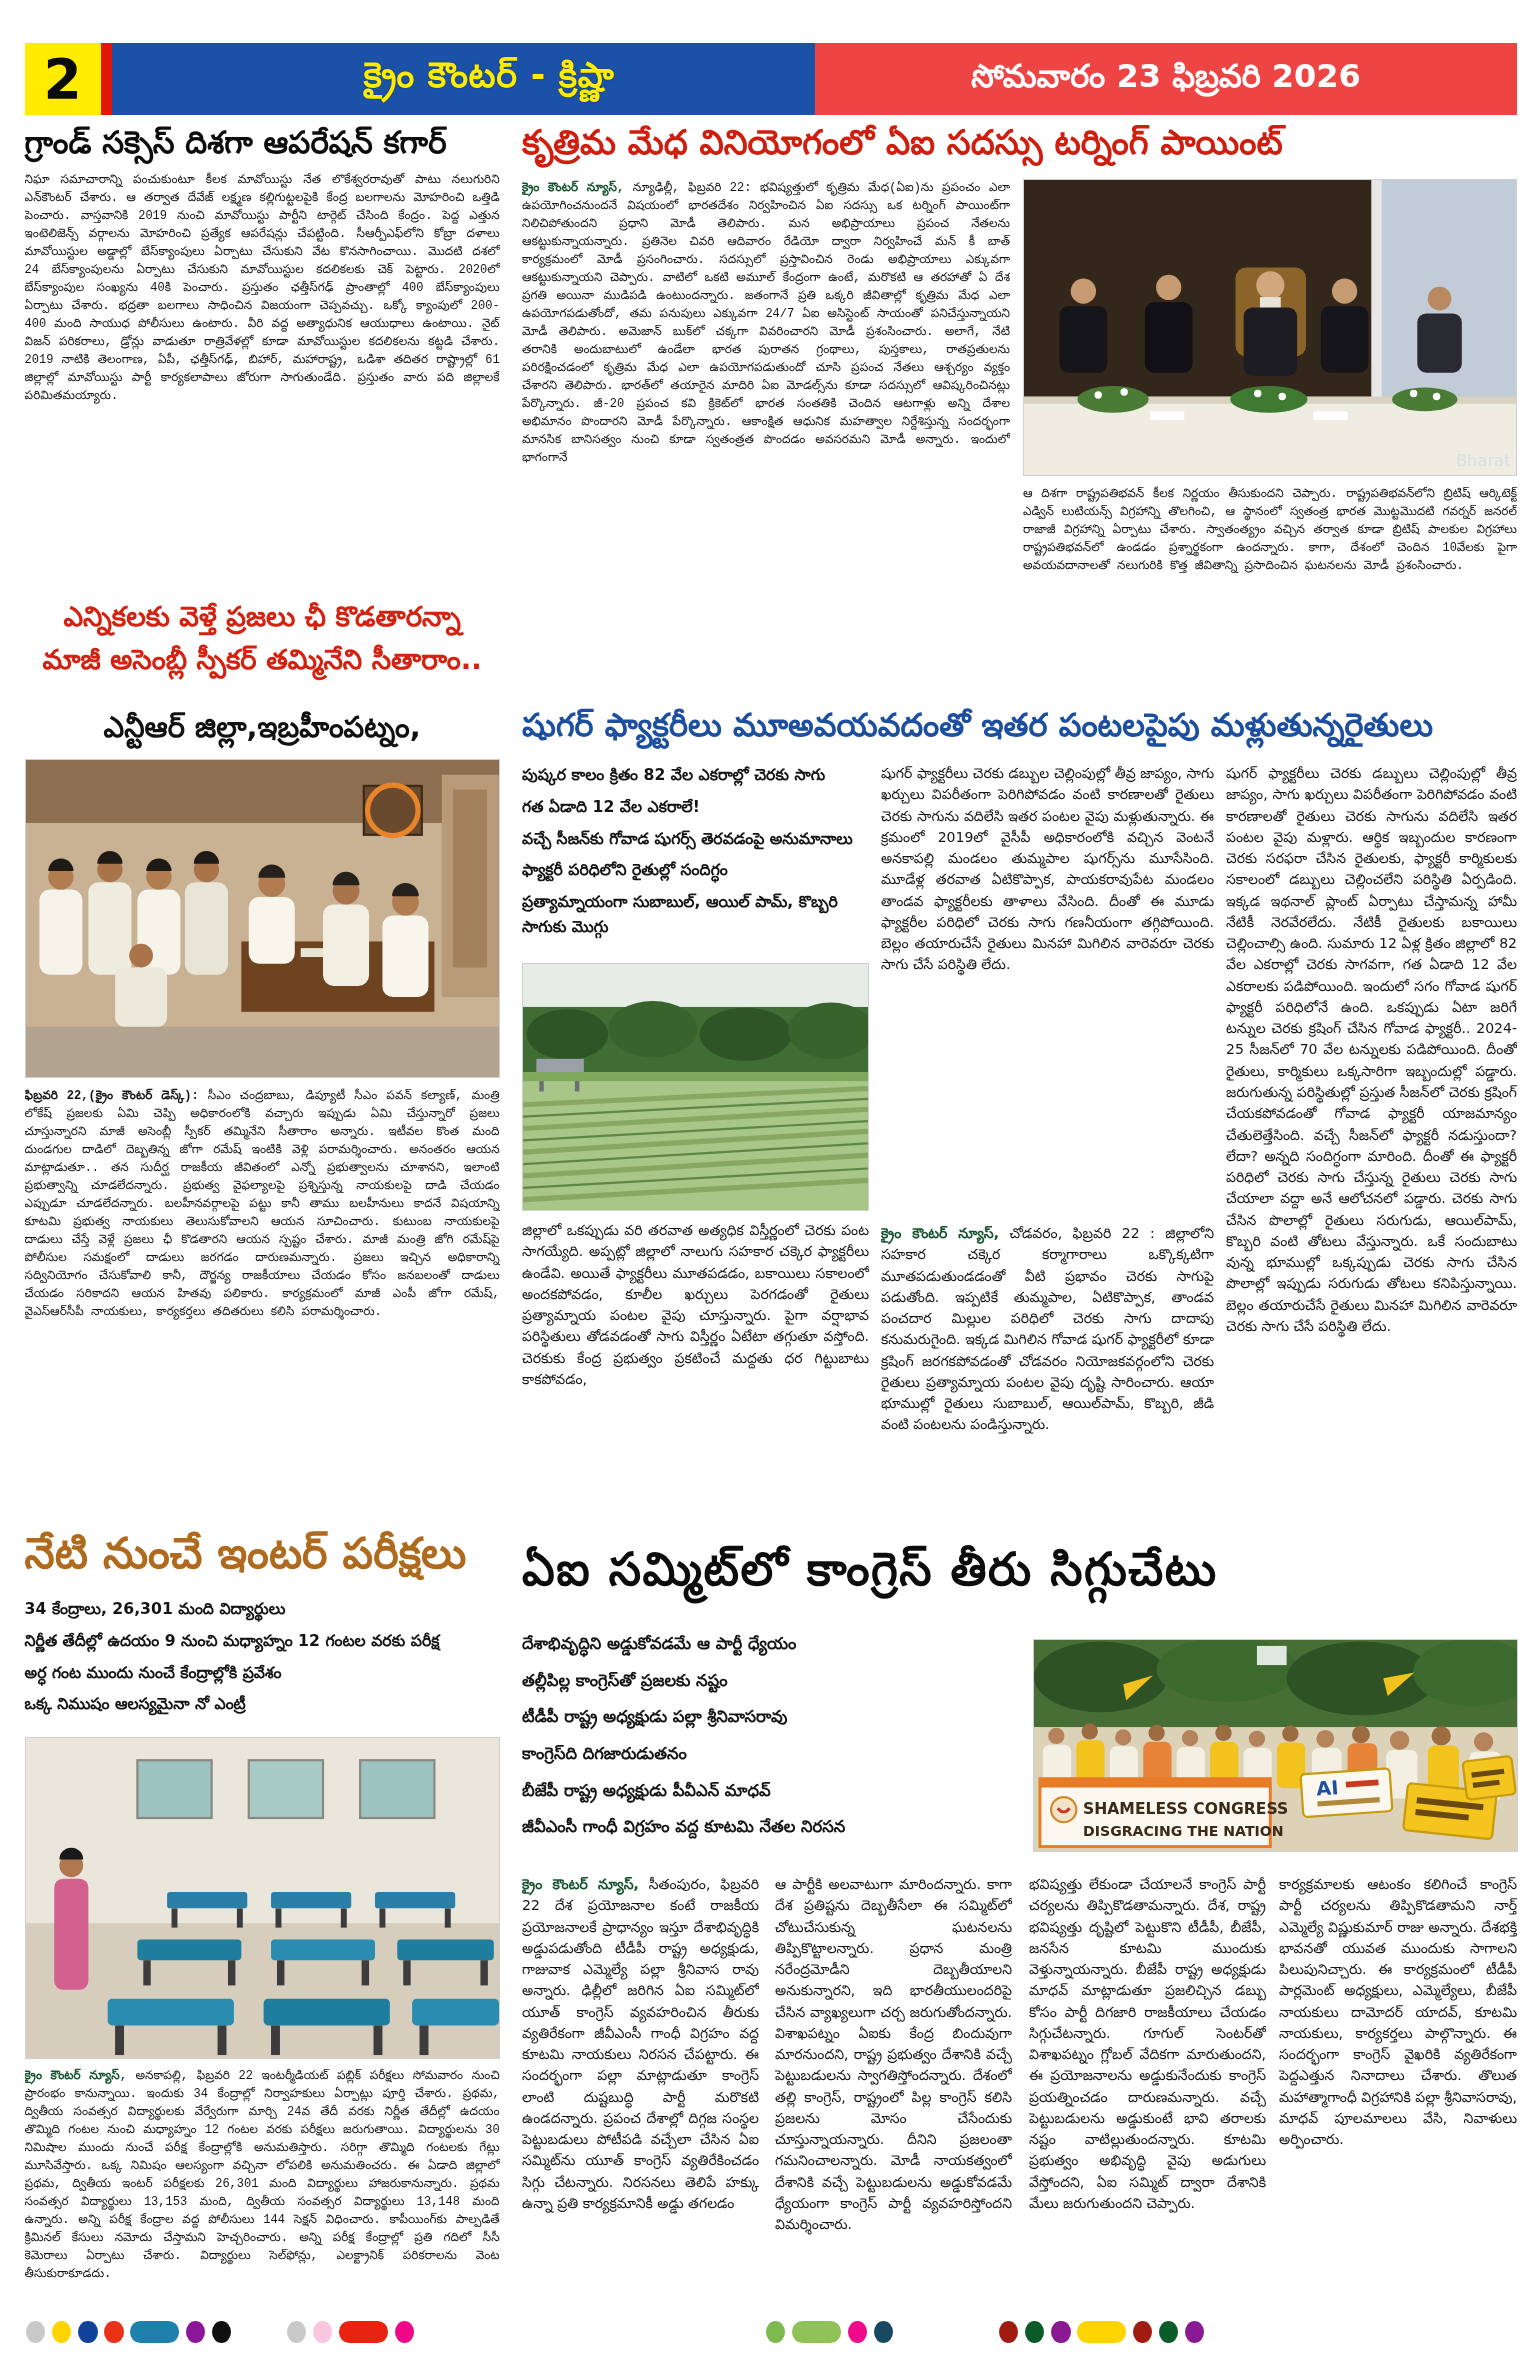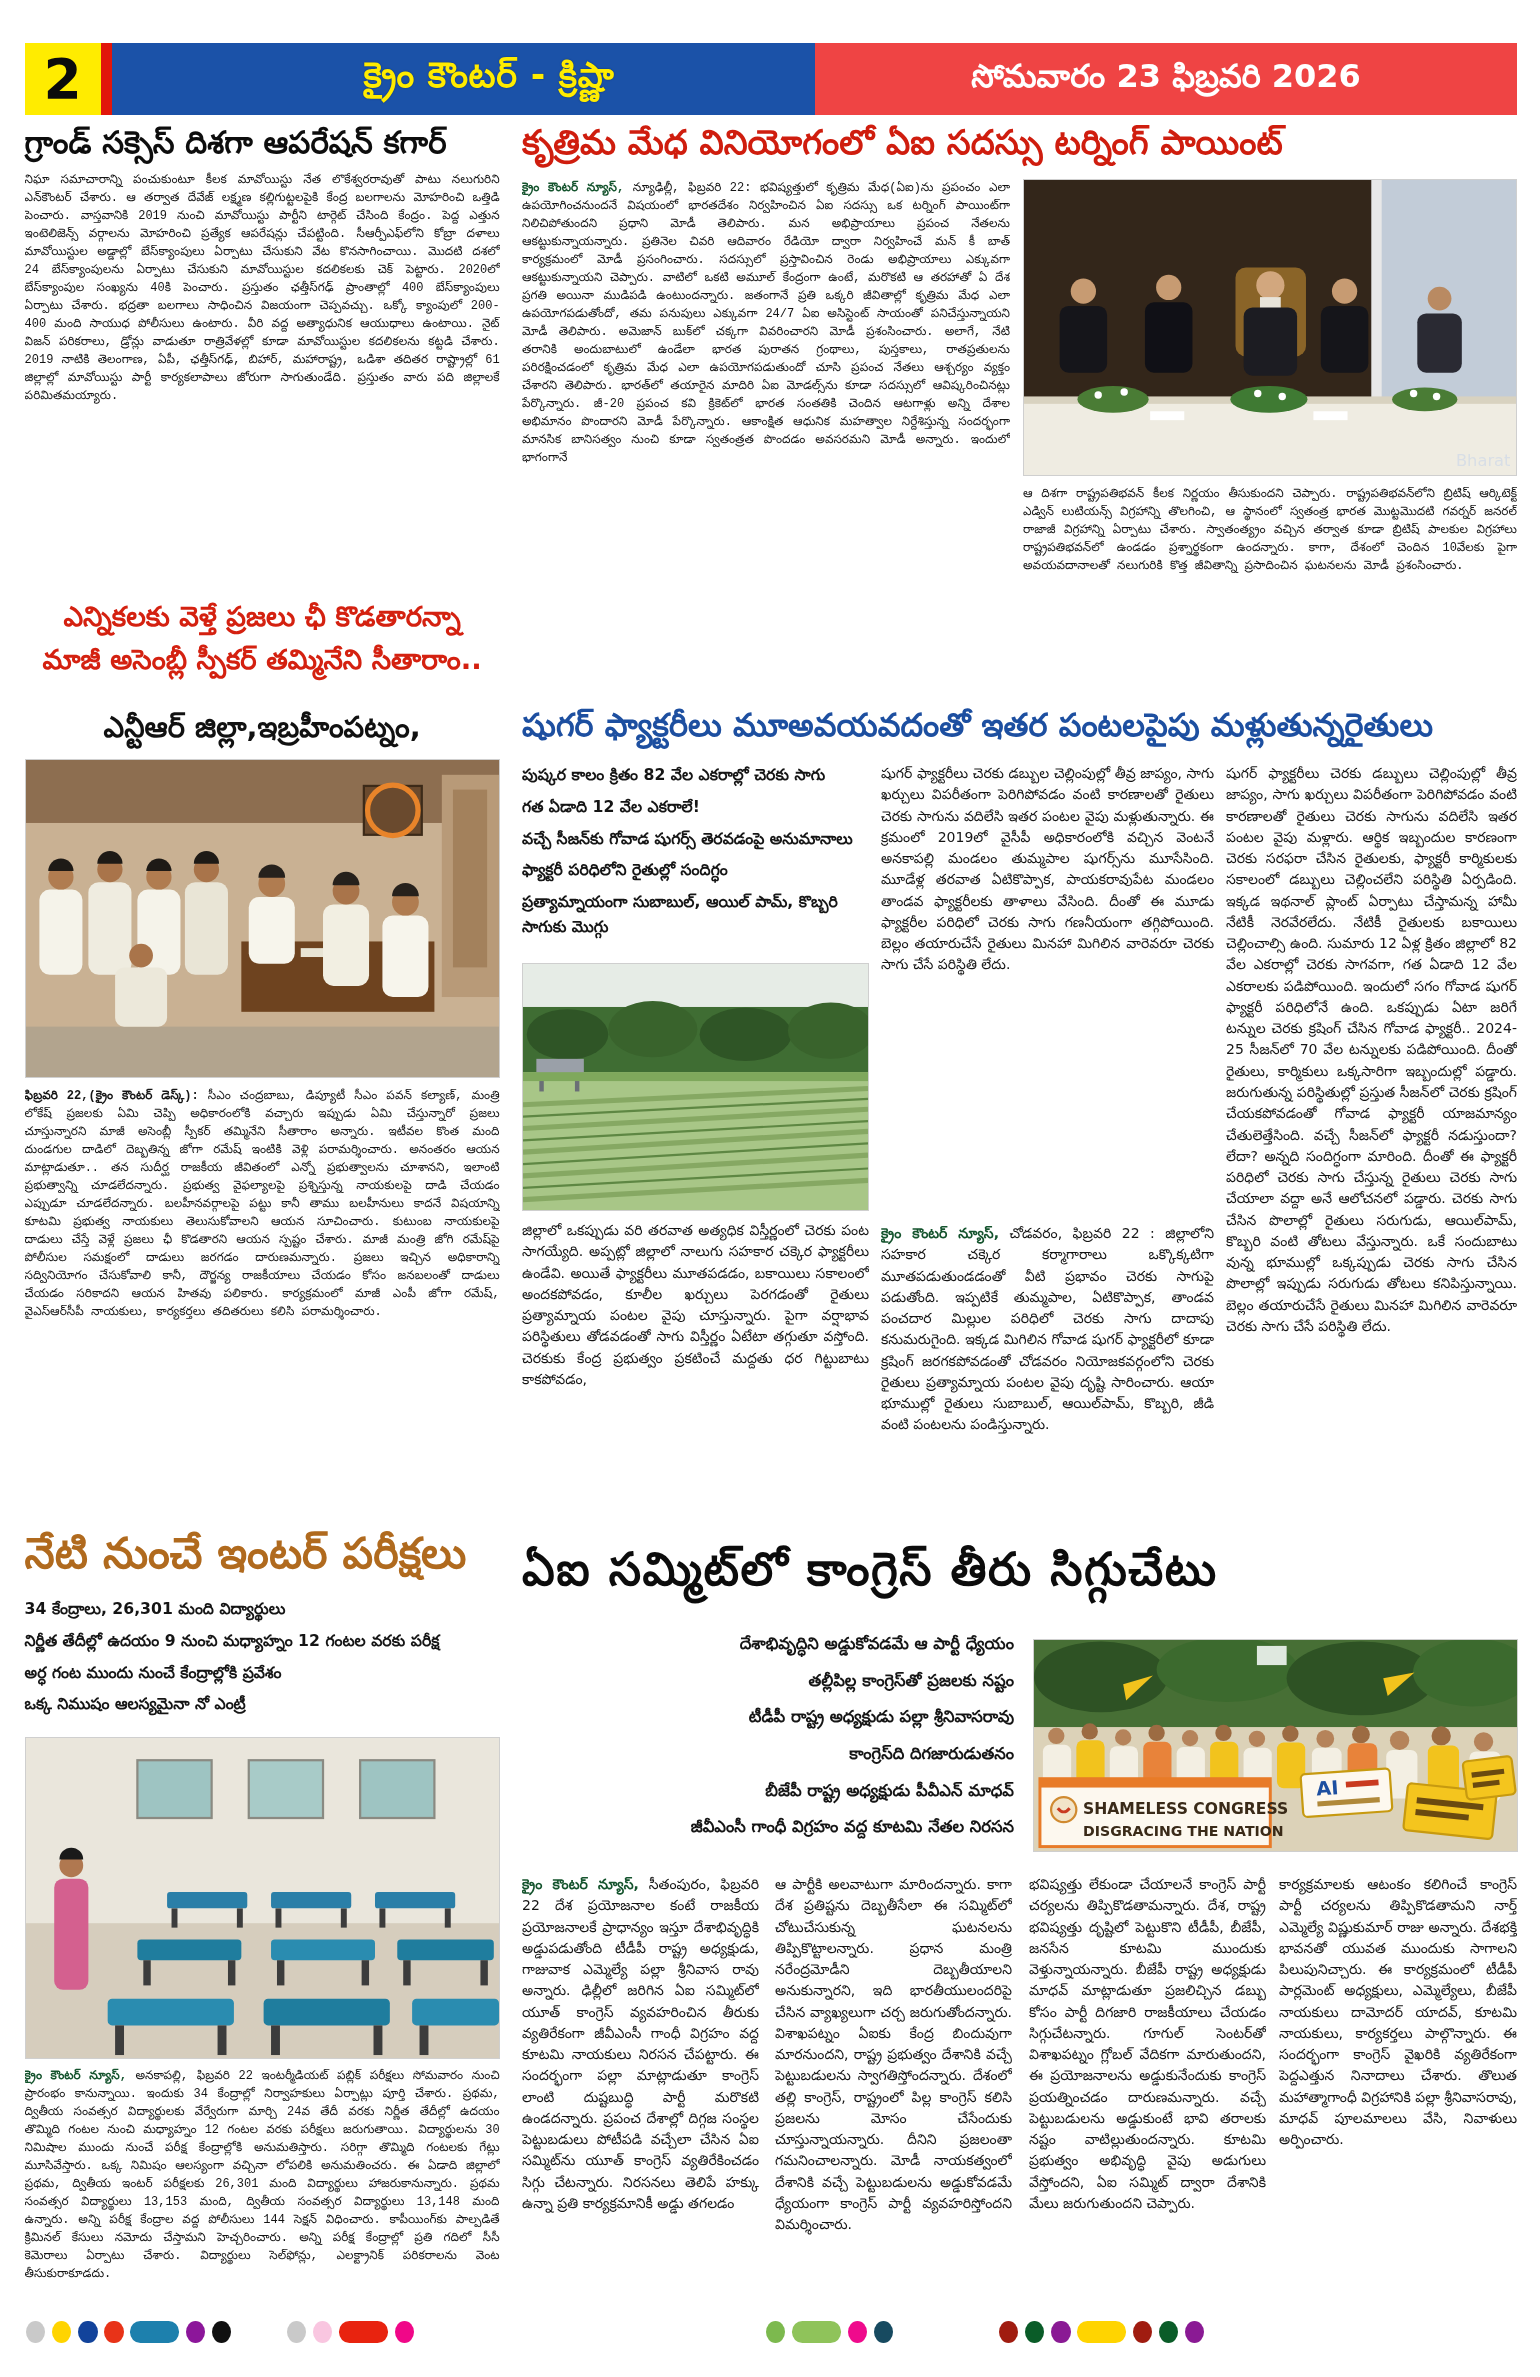--- a/index.html
+++ b/index.html
@@ -23,21 +23,21 @@
   
   .bt{font-size:12px;line-height:1.5;text-align:justify;overflow:hidden;font-family:Liberation Mono, monospace;}
   .bt2{font-size:14px;line-height:1.52;text-align:justify;overflow:hidden;}
   .agency{color:#14532d;font-weight:bold;}
   .dateline-b{font-weight:bold;}
   .quote-red{color:#d42110;font-weight:bold;font-size:27.6px;line-height:1.55;text-align:center;}
   .subhead-black{color:#111;font-weight:bold;font-size:29px;text-align:center;}
   .points li{font-weight:bold;font-size:15.7px;line-height:1.55;margin:0 0 7.5px 0;list-style:none;}
   .points{margin:0;padding:0;}
   .points-wide li{font-weight:bold;font-size:16.4px;line-height:1.6;margin:0 0 10.4px 0;list-style:none;}
-  .points-wide{margin:0;padding:0;text-align:right;}
+  .points-wide{margin:0;padding:0;}
   
   .photo{overflow:hidden;border:0.7px solid #cfcfcf;background:#ddd;}
   .photo svg{display:block;width:100%;height:100%;}
   
   .dots{display:flex;align-items:center;gap:6.7px;height:24px;}
   .dot{display:inline-block;width:19.4px;height:22.4px;border-radius:50%;}
   .dot.wide{width:49px;border-radius:10.4px;}
 </style>
 </head>
 <body>

